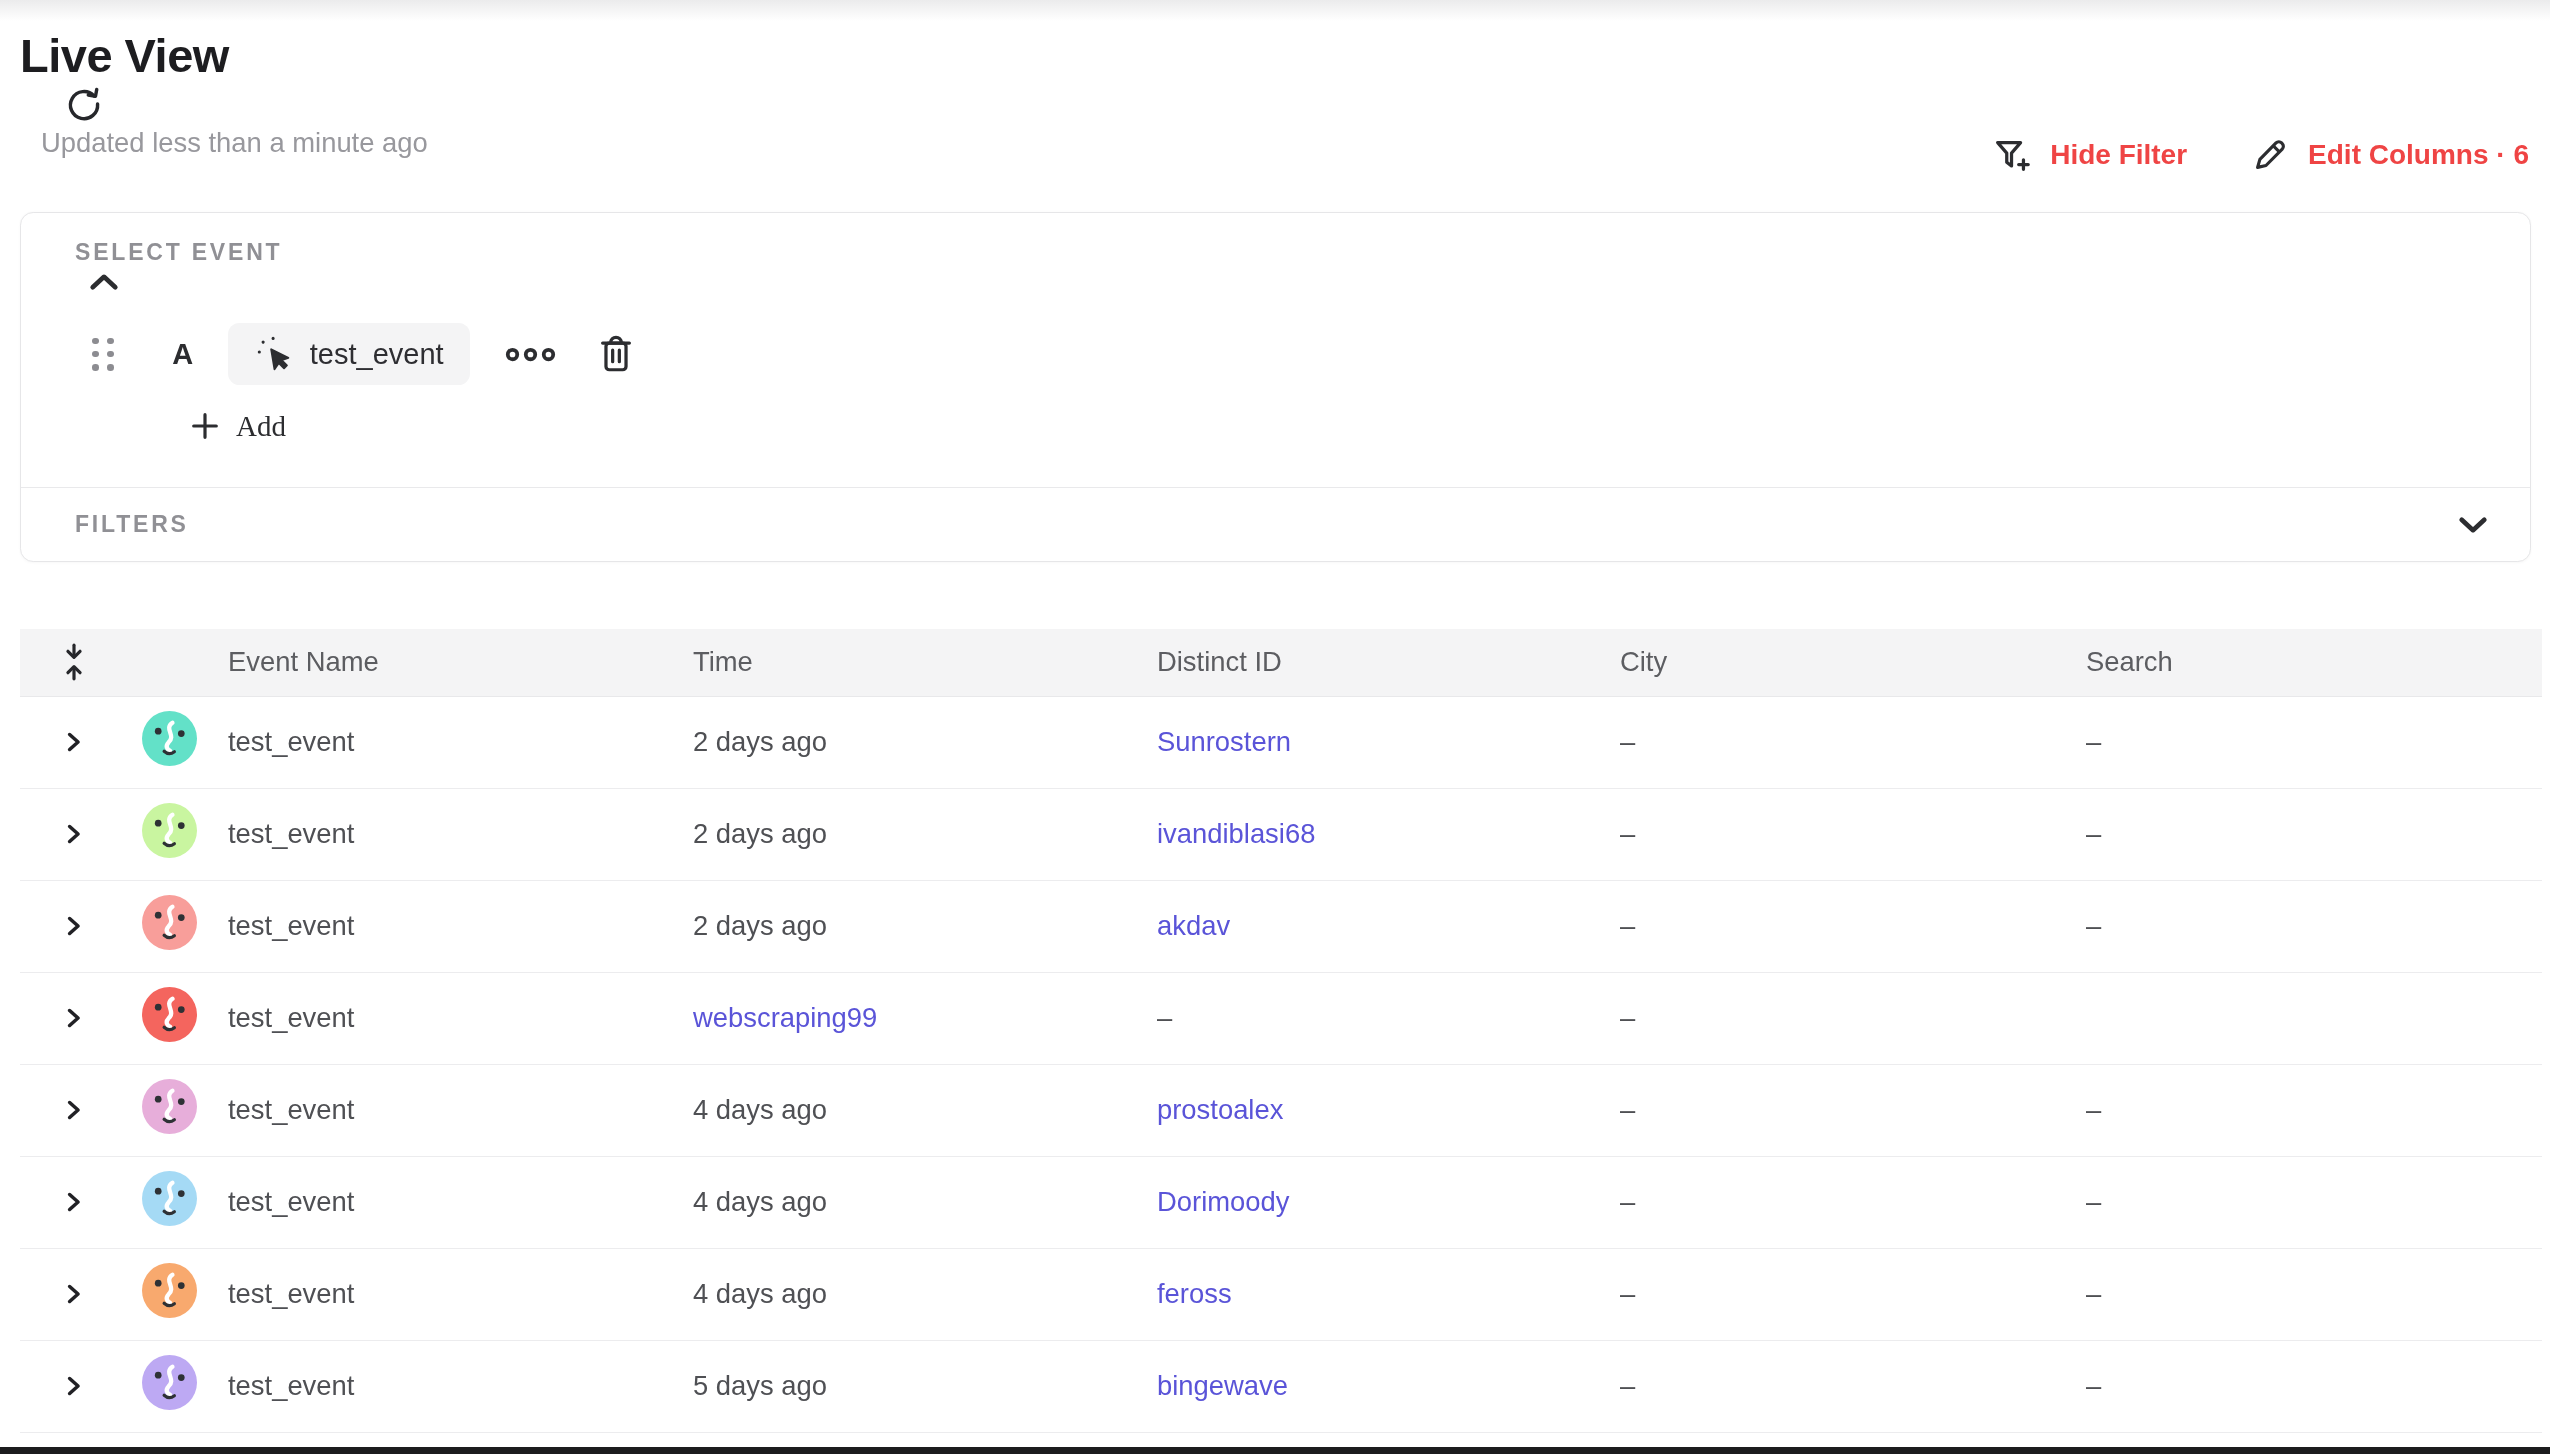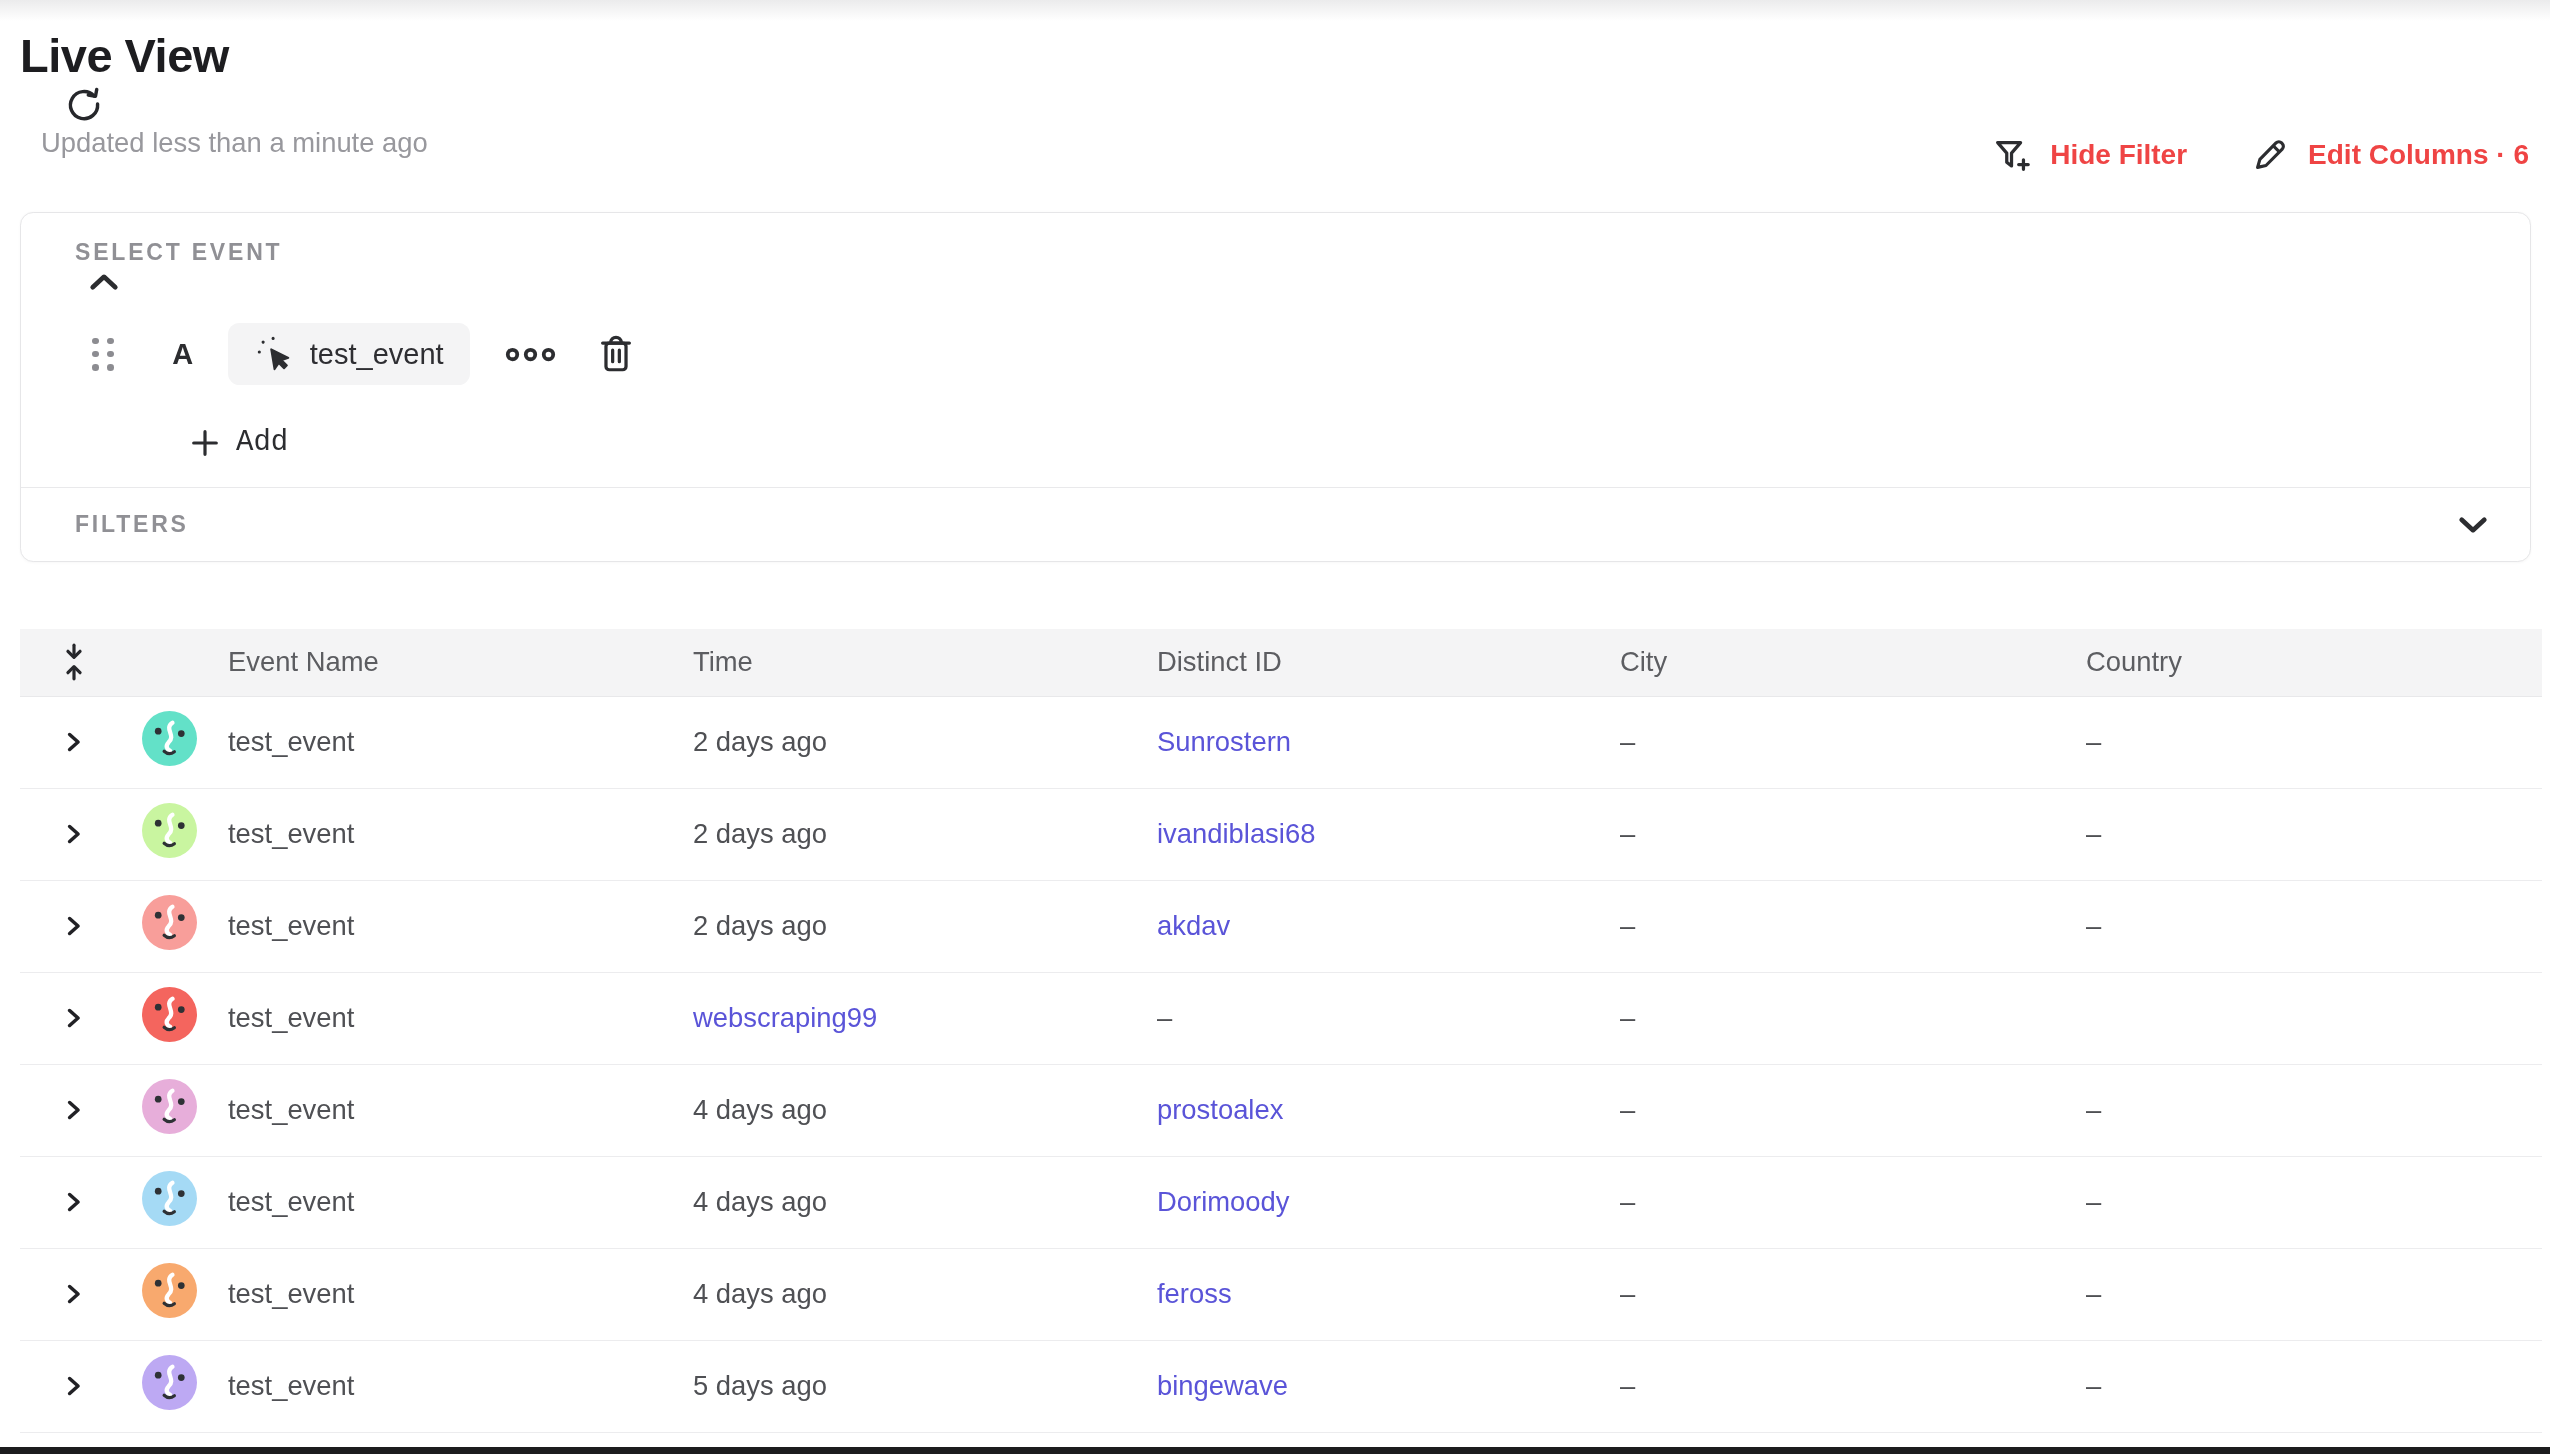--- a/index.html
+++ b/index.html
@@ -70,24 +70,24 @@
   .event-chip {
     display:flex; align-items:center; gap:15px;
     background:#f4f4f5; border:none; border-radius:11.4px; cursor:pointer;
     height:62px; padding:0 26.5px; margin-left:26.5px;
     font-family:inherit; font-size:29px; font-weight:500; color:#2e2e32;
   }
   .more-btn, .trash-btn { background:none; border:none; cursor:pointer; display:flex; align-items:center; }
   .more-btn { margin-left:34px; }
   .trash-btn { margin-left:38px; }
   .add-btn {
-    display:flex; align-items:flex-end; gap:15px;
+    display:flex; align-items:flex-start; gap:15px;
     background:none; border:none; cursor:pointer;
     margin:24.6px 0 0 114px; height:49px;
-    font-family:Liberation Mono, monospace; font-size:29px; font-weight:500; color:#2c2d30;
+    font-family:Liberation Serif, serif; font-size:29px; font-weight:500; color:#2c2d30;
   }
   .card-divider { height:0.9px; background:#e9e9eb; }
   .card-bottom {
     display:flex; align-items:center; justify-content:space-between;
     padding:0 28px 0 54px; height:73px;
   }
 
   
   .events-table { margin:67px 0 0 20px; width:2522px; }
   .thead, .trow {
@@ -213,21 +213,21 @@
         <path d="M8.5 9.5 L15 16 L21.5 9.5" stroke="#26272b" stroke-width="3.4" stroke-linecap="round" stroke-linejoin="round"></path>
         <path d="M15 39 V29" stroke="#26272b" stroke-width="3.4" stroke-linecap="round"></path>
         <path d="M8.5 32.5 L15 26 L21.5 32.5" stroke="#26272b" stroke-width="3.4" stroke-linecap="round" stroke-linejoin="round"></path>
       </svg>
     </button>
     <span></span>
     <span>Event Name</span>
     <span>Time</span>
     <span>Distinct ID</span>
     <span>City</span>
-    <span>Country</span>
+    <span>Search</span>
   </div>
   <div id="table-body">
   <div class="trow">
     <button class="row-chev">
       <svg class="ico" width="24.6" height="28" viewBox="0 0 26 30" fill="none">
         <path d="M8 7 L17 15 L8 23" stroke="#212125" stroke-width="3.8" stroke-linecap="round" stroke-linejoin="round"></path>
       </svg>
     </button>
     <span>
       <svg class="avatar" viewBox="0 0 56 56">

